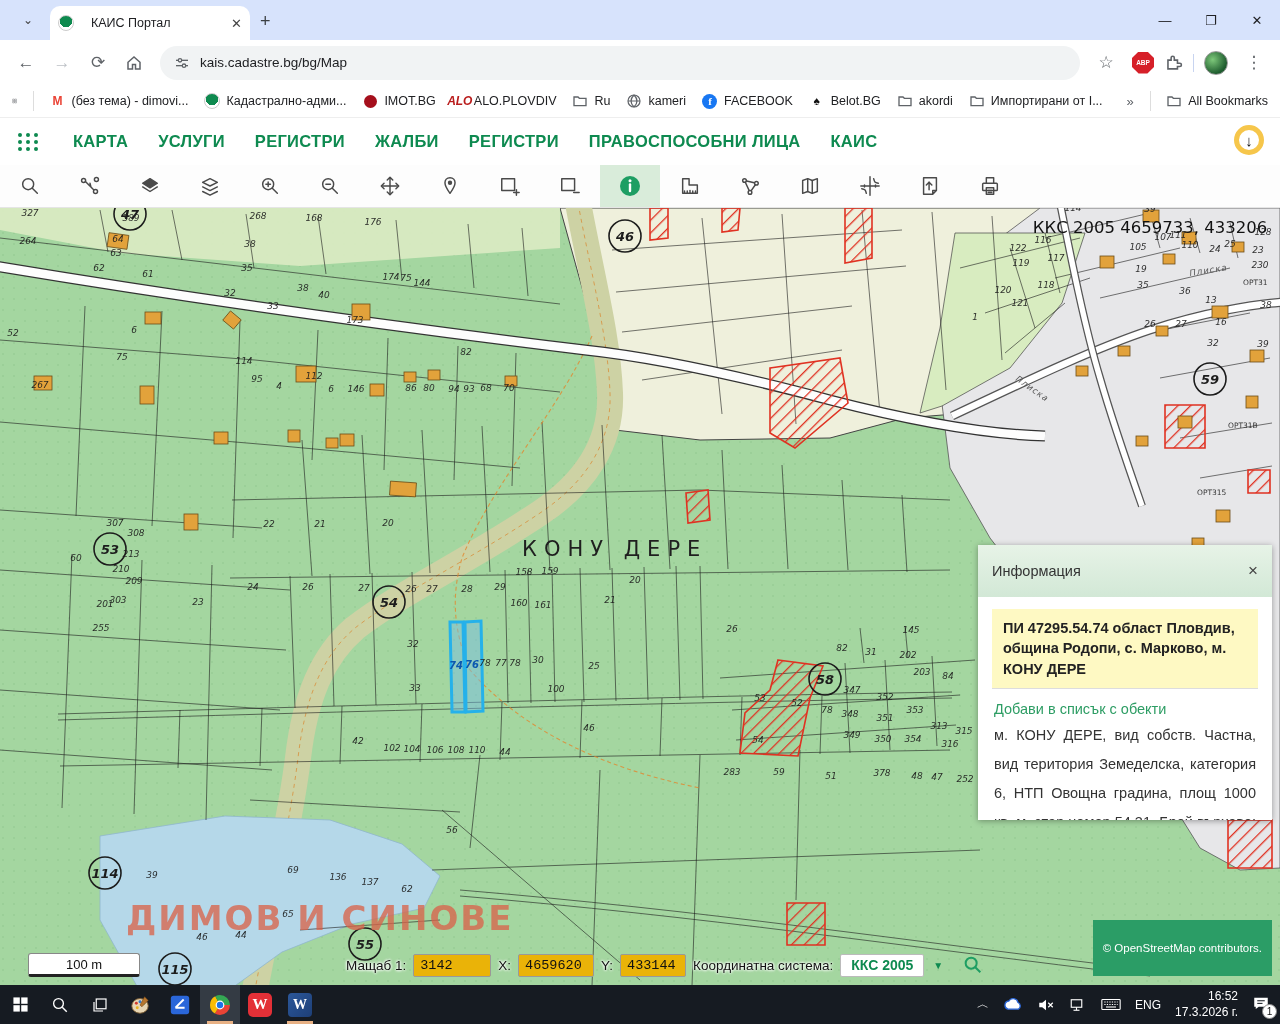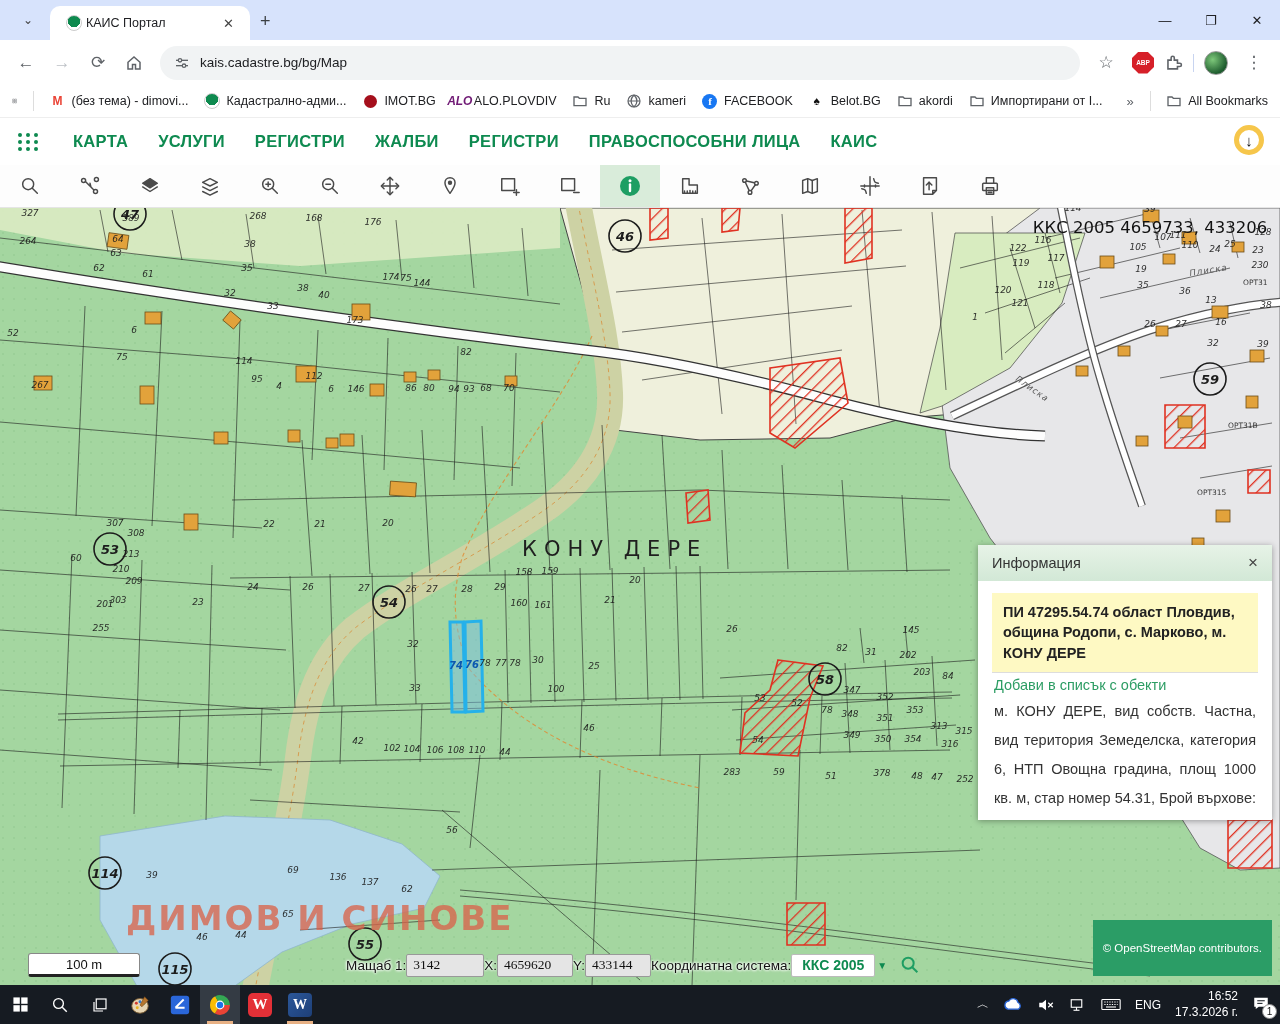--- a/index.html
+++ b/index.html
@@ -2,42 +2,42 @@
 <html><head>
 <meta charset="utf-8">
 <style>
   *{margin:0;padding:0;box-sizing:border-box}
   html,body{width:1280px;height:1024px;overflow:hidden;font-family:"Liberation Sans",sans-serif}
   body{position:relative;background:#fff}
 
   
   .tabstrip{height:40px;background:#d7e3fc;display:flex;align-items:flex-end;position:relative}
   .tab-search{width:28px;height:28px;margin:0 8px 6px 14px;border-radius:50%;display:flex;align-items:center;justify-content:center;color:#444;font-size:12px}
-  .tab{width:200px;height:34px;background:#fff;border-radius:10px 10px 0 0;display:flex;align-items:center;padding:0 16px;gap:4px}
+  .tab{width:200px;height:34px;background:#fff;border-radius:10px 10px 0 0;display:flex;align-items:center;padding:0 8px;gap:17px}
   .tab-title{font-size:12.5px;color:#202124;flex:1;white-space:nowrap;overflow:hidden}
   .tab-close{color:#444;font-size:13px;cursor:default}
   .favicon{width:16px;height:16px;border-radius:50%;background:radial-gradient(circle at 50% 35%,#0e8a4f 0 55%,#fff 56%);border:1px solid #ccc}
   .newtab{font-size:18px;color:#3c4043;margin:0 0 8px 10px}
   .wincontrols{position:absolute;right:0;top:0;height:40px;display:flex;align-items:center;gap:0}
   .wc{width:46px;height:40px;display:flex;align-items:center;justify-content:center;color:#202124;font-size:13px}
   .btoolbar{height:45px;background:#fff;display:flex;align-items:center;padding:0 10px;gap:4px}
   .navbtn{width:32px;height:32px;display:flex;align-items:center;justify-content:center;color:#5f6368;font-size:17px}
   .navbtn.disabled{color:#bdc1c6}
   .omnibox{flex:1;height:34px;background:#f1f3f4;border-radius:17px;display:flex;align-items:center;padding:0 14px;gap:10px;margin:12px 6px;max-width:940px}
   .url{font-size:13.5px;color:#202124}
   .toolicons{display:flex;align-items:center;gap:10px;margin-left:6px}
   .abp{width:22px;height:22px;background:#d62029;color:#fff;font:bold 6.5px "Liberation Sans",sans-serif;display:flex;align-items:center;justify-content:center;clip-path:polygon(30% 0,70% 0,100% 30%,100% 70%,70% 100%,30% 100%,0 70%,0 30%)}
   .vsep{width:1px;height:18px;background:#c8d4f0}
   .avatar{width:24px;height:24px;border-radius:50%;background:radial-gradient(circle at 35% 35%,#7dc87a,#1e5c2e 70%);border:1px solid #999}
   .bookmarks{height:33px;background:#fff;display:flex;align-items:center;padding:0 12px;gap:16px;font-size:12.5px;color:#202124;border-bottom:1px solid #eee}
   .bm{display:flex;align-items:center;gap:6px;white-space:nowrap}
   .bm .ic{width:16px;height:16px;display:flex;align-items:center;justify-content:center;font-size:12px}
   .gmail{color:#ea4335;font-weight:bold;font-size:13px}
   .reddot{width:13px;height:13px;border-radius:50%;background:#a50f1c}
-  .alo{color:#701a75;font:bold italic 8px "Liberation Sans",sans-serif}
+  .alo{color:#b91c1c;font:bold italic 8px "Liberation Sans",sans-serif}
   .fb{width:15px;height:15px;border-radius:50%;background:#1877f2;color:#fff;font:bold 11px "Liberation Serif",serif;display:flex;align-items:center;justify-content:center}
   .spade{font-size:13px;color:#111}
   .chev2{color:#5f6368;font-size:13px;margin-left:8px}
   .bmsep{width:1px;height:20px;background:#ddd}
 
   
   .sitenav{height:47px;background:#fff;display:flex;align-items:center;gap:30px;padding:0 18px;position:relative}
   .sitenav .item{font-weight:bold;font-size:16.5px;color:#0e8a50;letter-spacing:.3px}
   .gridicon{display:grid;grid-template-columns:repeat(3,5px);grid-gap:3px;margin-right:4px}
   .gridicon i{width:4px;height:4px;border-radius:50%;background:#0e8a50}
@@ -57,36 +57,36 @@
   .mcirc{fill:none;stroke:#1c1c1c;stroke-width:1.6}
   .refl{font:7.5px "DejaVu Sans",sans-serif;fill:#333}
   .street{font:italic 8.5px "DejaVu Sans",sans-serif;fill:#555;letter-spacing:1px}
   .bld{fill:#e2a23b;stroke:#6b4d17;stroke-width:.8}
   .konu{font:500 21px "DejaVu Sans",sans-serif;fill:#1f1f1f;letter-spacing:7px}
   .wm{font:bold 34px "DejaVu Sans",sans-serif;fill:rgba(217,100,75,.78);letter-spacing:2px}
   .kkc{font:16.5px "DejaVu Sans",sans-serif;fill:#111;text-anchor:middle}
 
   
   .scalebar{position:absolute;left:28px;top:745px;width:112px;height:24px;background:#fff;border:1px solid #888;border-bottom:3px solid #222;border-radius:3px;display:flex;align-items:center;justify-content:center;font-size:13px;color:#111}
-  .statusbar{position:absolute;left:346px;top:744px;height:26px;display:flex;align-items:center;font-size:13.5px;color:#111}
+  .statusbar{position:absolute;left:346px;top:744px;height:26px;display:flex;align-items:center;gap:7px;font-size:13.5px;color:#111}
   .statusbar .lbl{text-shadow:0 0 3px #fff,0 0 3px #fff,0 0 3px #fff;white-space:nowrap}
-  .statusbar input{height:23px;border:1px solid #999;border-radius:2px;background:#e5e5e5;font-size:13.5px;padding:0 6px;font-family:Liberation Serif, serif;color:#111}
+  .statusbar input{height:23px;border:1px solid #999;border-radius:2px;background:#eab308;font-size:13.5px;padding:0 6px;font-family:Liberation Mono, monospace;color:#111}
   .in-scale{width:78px}.in-x{width:76px}.in-y{width:66px}
   .crsbox{height:23px;background:#fff;border:1px solid #bbb;border-radius:2px;display:flex;align-items:center;padding:0 10px;color:#0e8a50;font-weight:bold;font-size:14px}
   .crscaret{color:#0e8a50;font-size:10px;margin-left:2px}
   .statusmag{margin-left:12px}
   .osm{position:absolute;right:8px;top:712px;background:#2b9d66;color:#fff;font-size:11.5px;padding:22px 10px;display:flex;gap:6px;align-items:center}
 
   
   .ipanel{position:absolute;left:978px;top:337px;width:294px;height:275px;background:#fff;box-shadow:0 1px 6px rgba(0,0,0,.35);overflow:hidden}
-  .ipanel .hd{height:36px;background:linear-gradient(180deg,#e7f3e7,#d2e8d6);display:flex;align-items:center;justify-content:space-between;padding:12px 14px;font-size:14.5px;color:#333}
+  .ipanel .hd{height:52px;background:linear-gradient(180deg,#e7f3e7,#d2e8d6);display:flex;align-items:center;justify-content:space-between;padding:12px 14px;font-size:14.5px;color:#333}
   .ipanel .hd .x{font-size:17px;color:#444}
   .ipanel .bd{padding:12px 14px 0}
   .ptitle{background:#fef9c3;border-bottom:1px solid #ddd;padding:9px 11px;font-weight:bold;font-size:14.5px;line-height:1.4;color:#222}
-  .addlink{color:#2d9d64;font-size:14.5px;margin:4px 0 4px;padding:0 2px}
+  .addlink{color:#2d9d64;font-size:14.5px;margin:12px 0 4px;padding:0 2px}
   .pdesc{font-size:14.5px;color:#333;text-align:justify;line-height:2.0;padding:0 2px}
 
   
   .taskbar{height:39px;background:#161b22;display:flex;align-items:center;color:#fff}
   .tb{width:40px;height:39px;display:flex;align-items:center;justify-content:center;position:relative}
   .tb.activeapp{background:#343b44}
   .tb .uline{position:absolute;bottom:0;left:7px;right:7px;height:3px;background:#e8b184}
   .wps{width:24px;height:24px;border-radius:5px;background:#e33037;color:#fff;font:bold 15px "Liberation Serif",serif;display:flex;align-items:center;justify-content:center}
   .word{width:24px;height:24px;border-radius:4px;background:linear-gradient(135deg,#2b579a,#1e3f77);color:#fff;font:bold 14px "Liberation Serif",serif;display:flex;align-items:center;justify-content:center}
   .tray{margin-left:auto;display:flex;align-items:center;gap:14px;padding-right:10px;font-size:12px}

